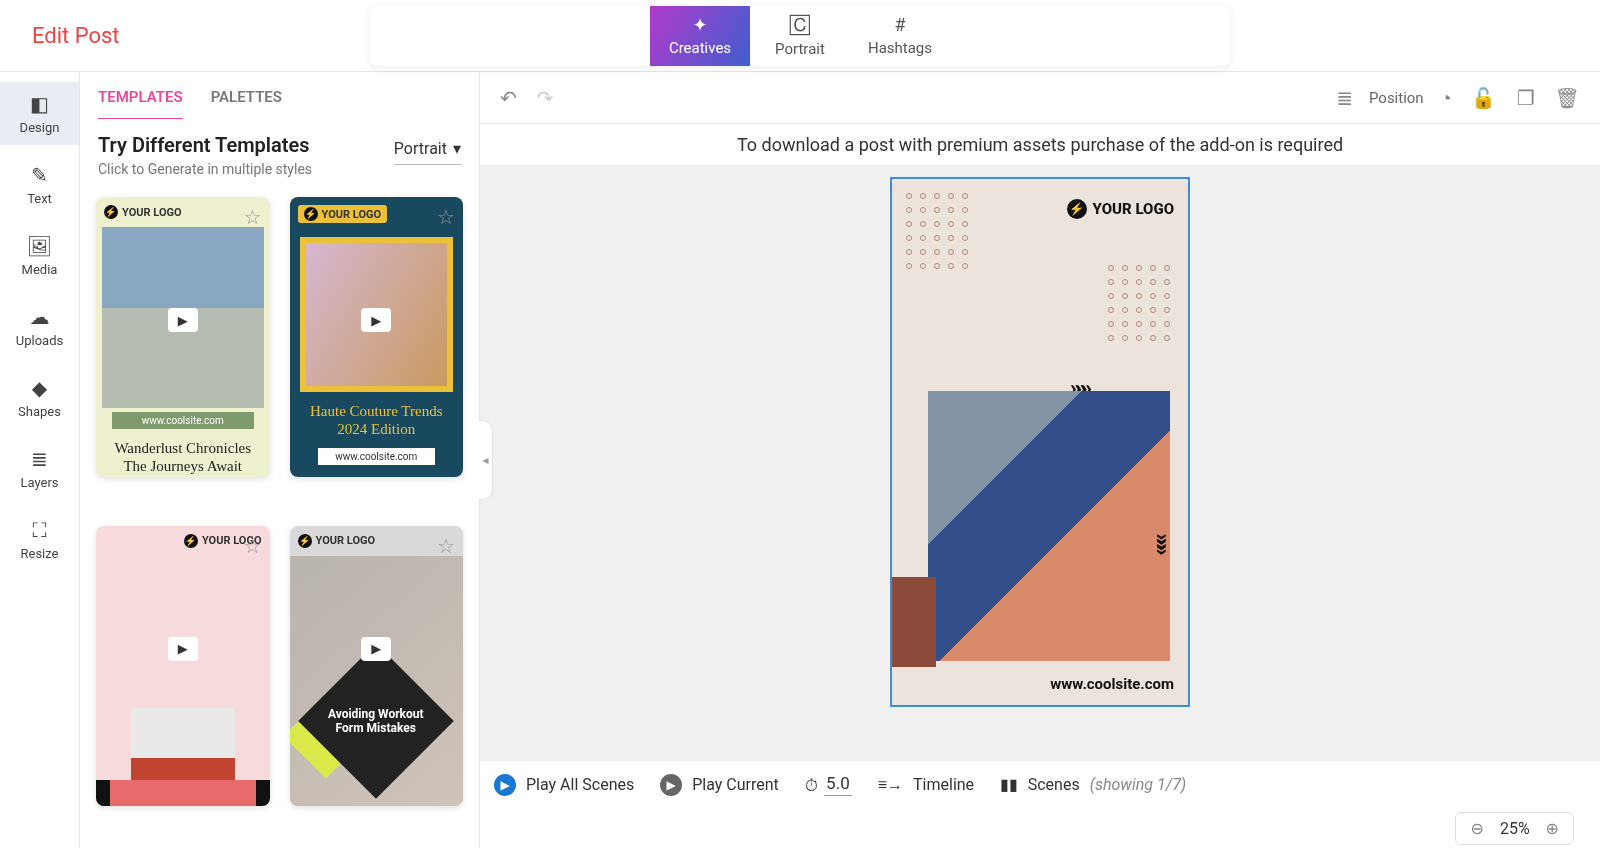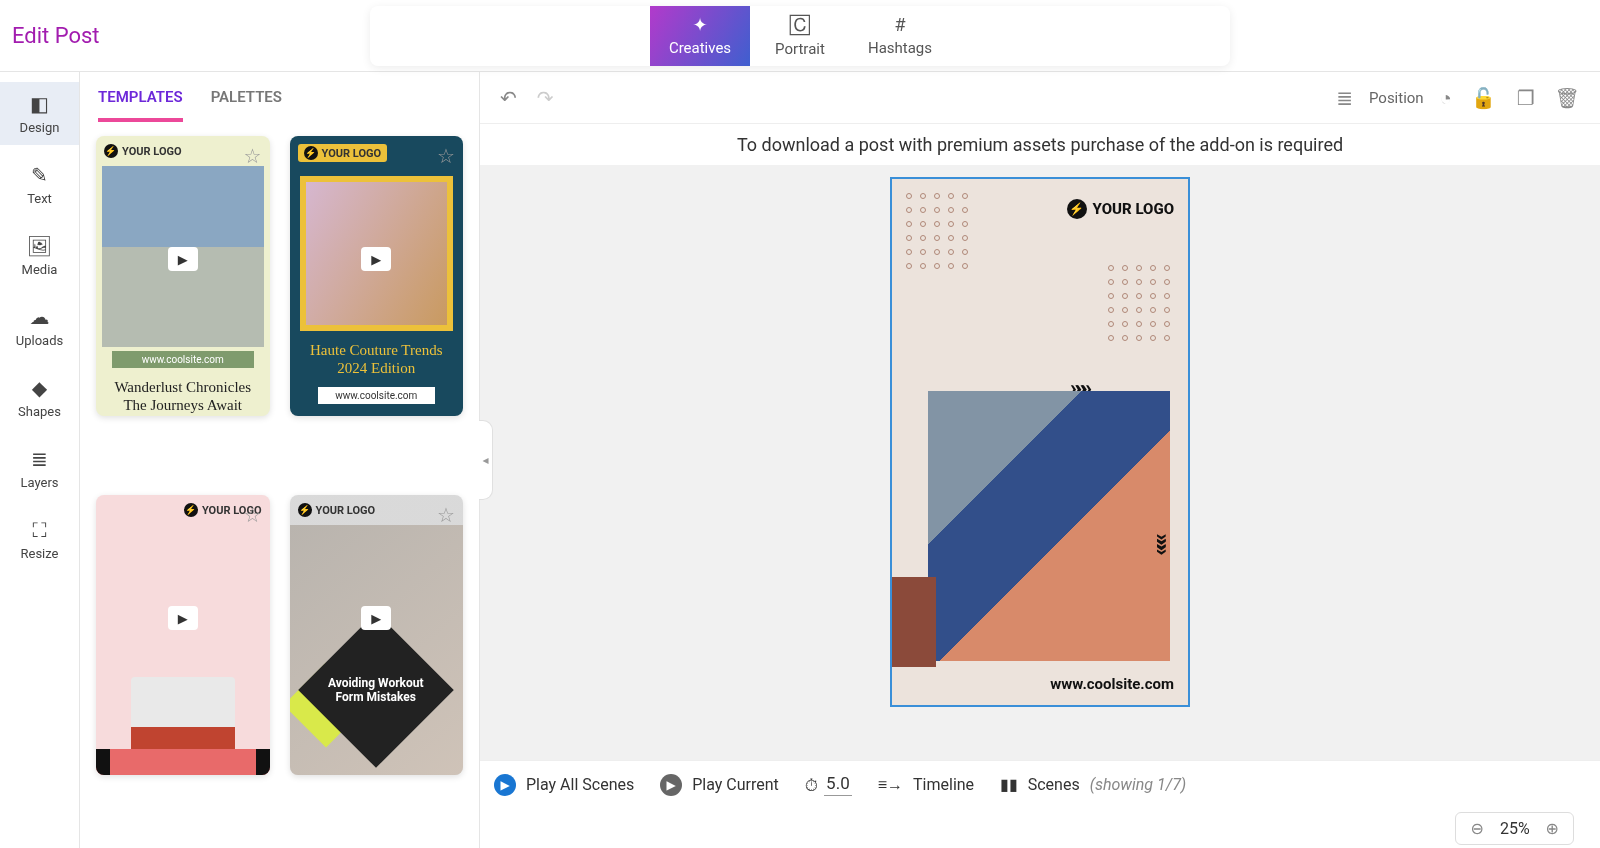--- a/index.html
+++ b/index.html
@@ -1,32 +1,32 @@
 <!DOCTYPE html>
 <html><head>
 <meta charset="utf-8">
 <style>
 * { box-sizing: border-box; margin: 0; padding: 0; }
 body { font-family: -apple-system, BlinkMacSystemFont, "Segoe UI", Roboto, sans-serif; background: #fff; color: #333; overflow: hidden; }
 .app { display: flex; flex-direction: column; height: 848px; width: 1600px; }
 .topbar { display: flex; align-items: center; height: 72px; border-bottom: 1px solid #e5e5e5; position: relative; }
-.page-title { color: #a21caf; font-size: 22px; font-weight: 400; padding-left: 12px; }
+.page-title { color: #ef4444; font-size: 22px; font-weight: 400; padding-left: 32px; }
 .top-tabs { position: absolute; left: 50%; transform: translateX(-50%); display: flex; background: #fff; border-radius: 8px; box-shadow: 0 2px 10px rgba(0,0,0,0.08); overflow: hidden; height: 60px; width: 860px; justify-content: center; align-items: stretch; }
 .top-tab { display: flex; flex-direction: column; align-items: center; justify-content: center; width: 100px; font-size: 15px; color: #555; cursor: pointer; gap: 4px; }
 .top-tab.active { background: linear-gradient(120deg, #b23acb, #3f5fcf); color: #fff; }
 .top-tab .ticon { font-size: 18px; }
 .main { display: flex; flex: 1; min-height: 0; }
 .sidenav { width: 80px; border-right: 1px solid #e5e5e5; display: flex; flex-direction: column; align-items: center; padding-top: 10px; gap: 8px; }
 .sidenav-item { display: flex; flex-direction: column; align-items: center; gap: 4px; width: 100%; padding: 10px 0; font-size: 13px; color: #444; cursor: pointer; }
 .sidenav-item.active { background: #e8edf5; }
 .sidenav-item .nicon { font-size: 20px; }
 .panel { width: 400px; border-right: 1px solid #e5e5e5; display: flex; flex-direction: column; position: relative; }
 .panel-tabs { display: flex; gap: 28px; padding: 16px 18px 0 18px; font-size: 15px; font-weight: 600; color: #777; }
 .panel-tab { padding-bottom: 12px; cursor: pointer; }
-.panel-tab.active { color: #6d28d9; border-bottom: 4px solid #ec4899; }
+.panel-tab.active { color: #ec4899; border-bottom: 1px solid #ec4899; }
 .panel-head { display: flex; justify-content: space-between; align-items: flex-start; padding: 14px 18px 6px 18px; }
 .ph-title { font-size: 20px; font-weight: 600; color: #222; }
 .ph-sub { font-size: 14px; color: #777; margin-top: 4px; }
 .orient { display: flex; align-items: center; gap: 6px; color: #333; font-size: 16px; border-bottom: 1px solid #bbb; padding: 6px 0; cursor: pointer; }
 .panel-options { display: flex; justify-content: space-between; align-items: center; padding: 18px 18px 8px 18px; }
 .keepedits { display: flex; align-items: center; gap: 10px; font-size: 16px; color: #333; }
 .toggle { width: 36px; height: 18px; background: #ccc; border-radius: 9px; position: relative; }
 .toggle::after { content: ""; position: absolute; left: 1px; top: 1px; width: 16px; height: 16px; background: #fff; border-radius: 50%; }
 .upload-link { color: #1976d2; font-size: 16px; cursor: pointer; }
 .templates-grid { flex: 1; overflow-y: auto; padding: 14px 16px; display: grid; grid-template-columns: 1fr 1fr; gap: 20px; }
@@ -155,20 +155,30 @@
         <span class="nicon">⛶</span>
         <span>Resize</span>
       </div>
     </div>
 
     <div class="panel">
       <div class="panel-tabs">
         <div class="panel-tab active">TEMPLATES</div>
         <div class="panel-tab">PALETTES</div>
       </div>
+      <div class="panel-head">
+        <div>
+          <div class="ph-title">Try Different Templates</div>
+          <div class="ph-sub">Click to Generate in multiple styles</div>
+        </div>
+        <div class="orient">
+          <span>Portrait</span>
+          <span>▾</span>
+        </div>
+      </div>
 
       <div class="templates-grid">
 
         <div class="tcard c1">
           <span class="star">☆</span>
           <span class="play">▶</span>
           <div class="top">
               <span class="logo-chip">
                 <span class="lb">⚡</span>
                 <span>YOUR LOGO</span>

